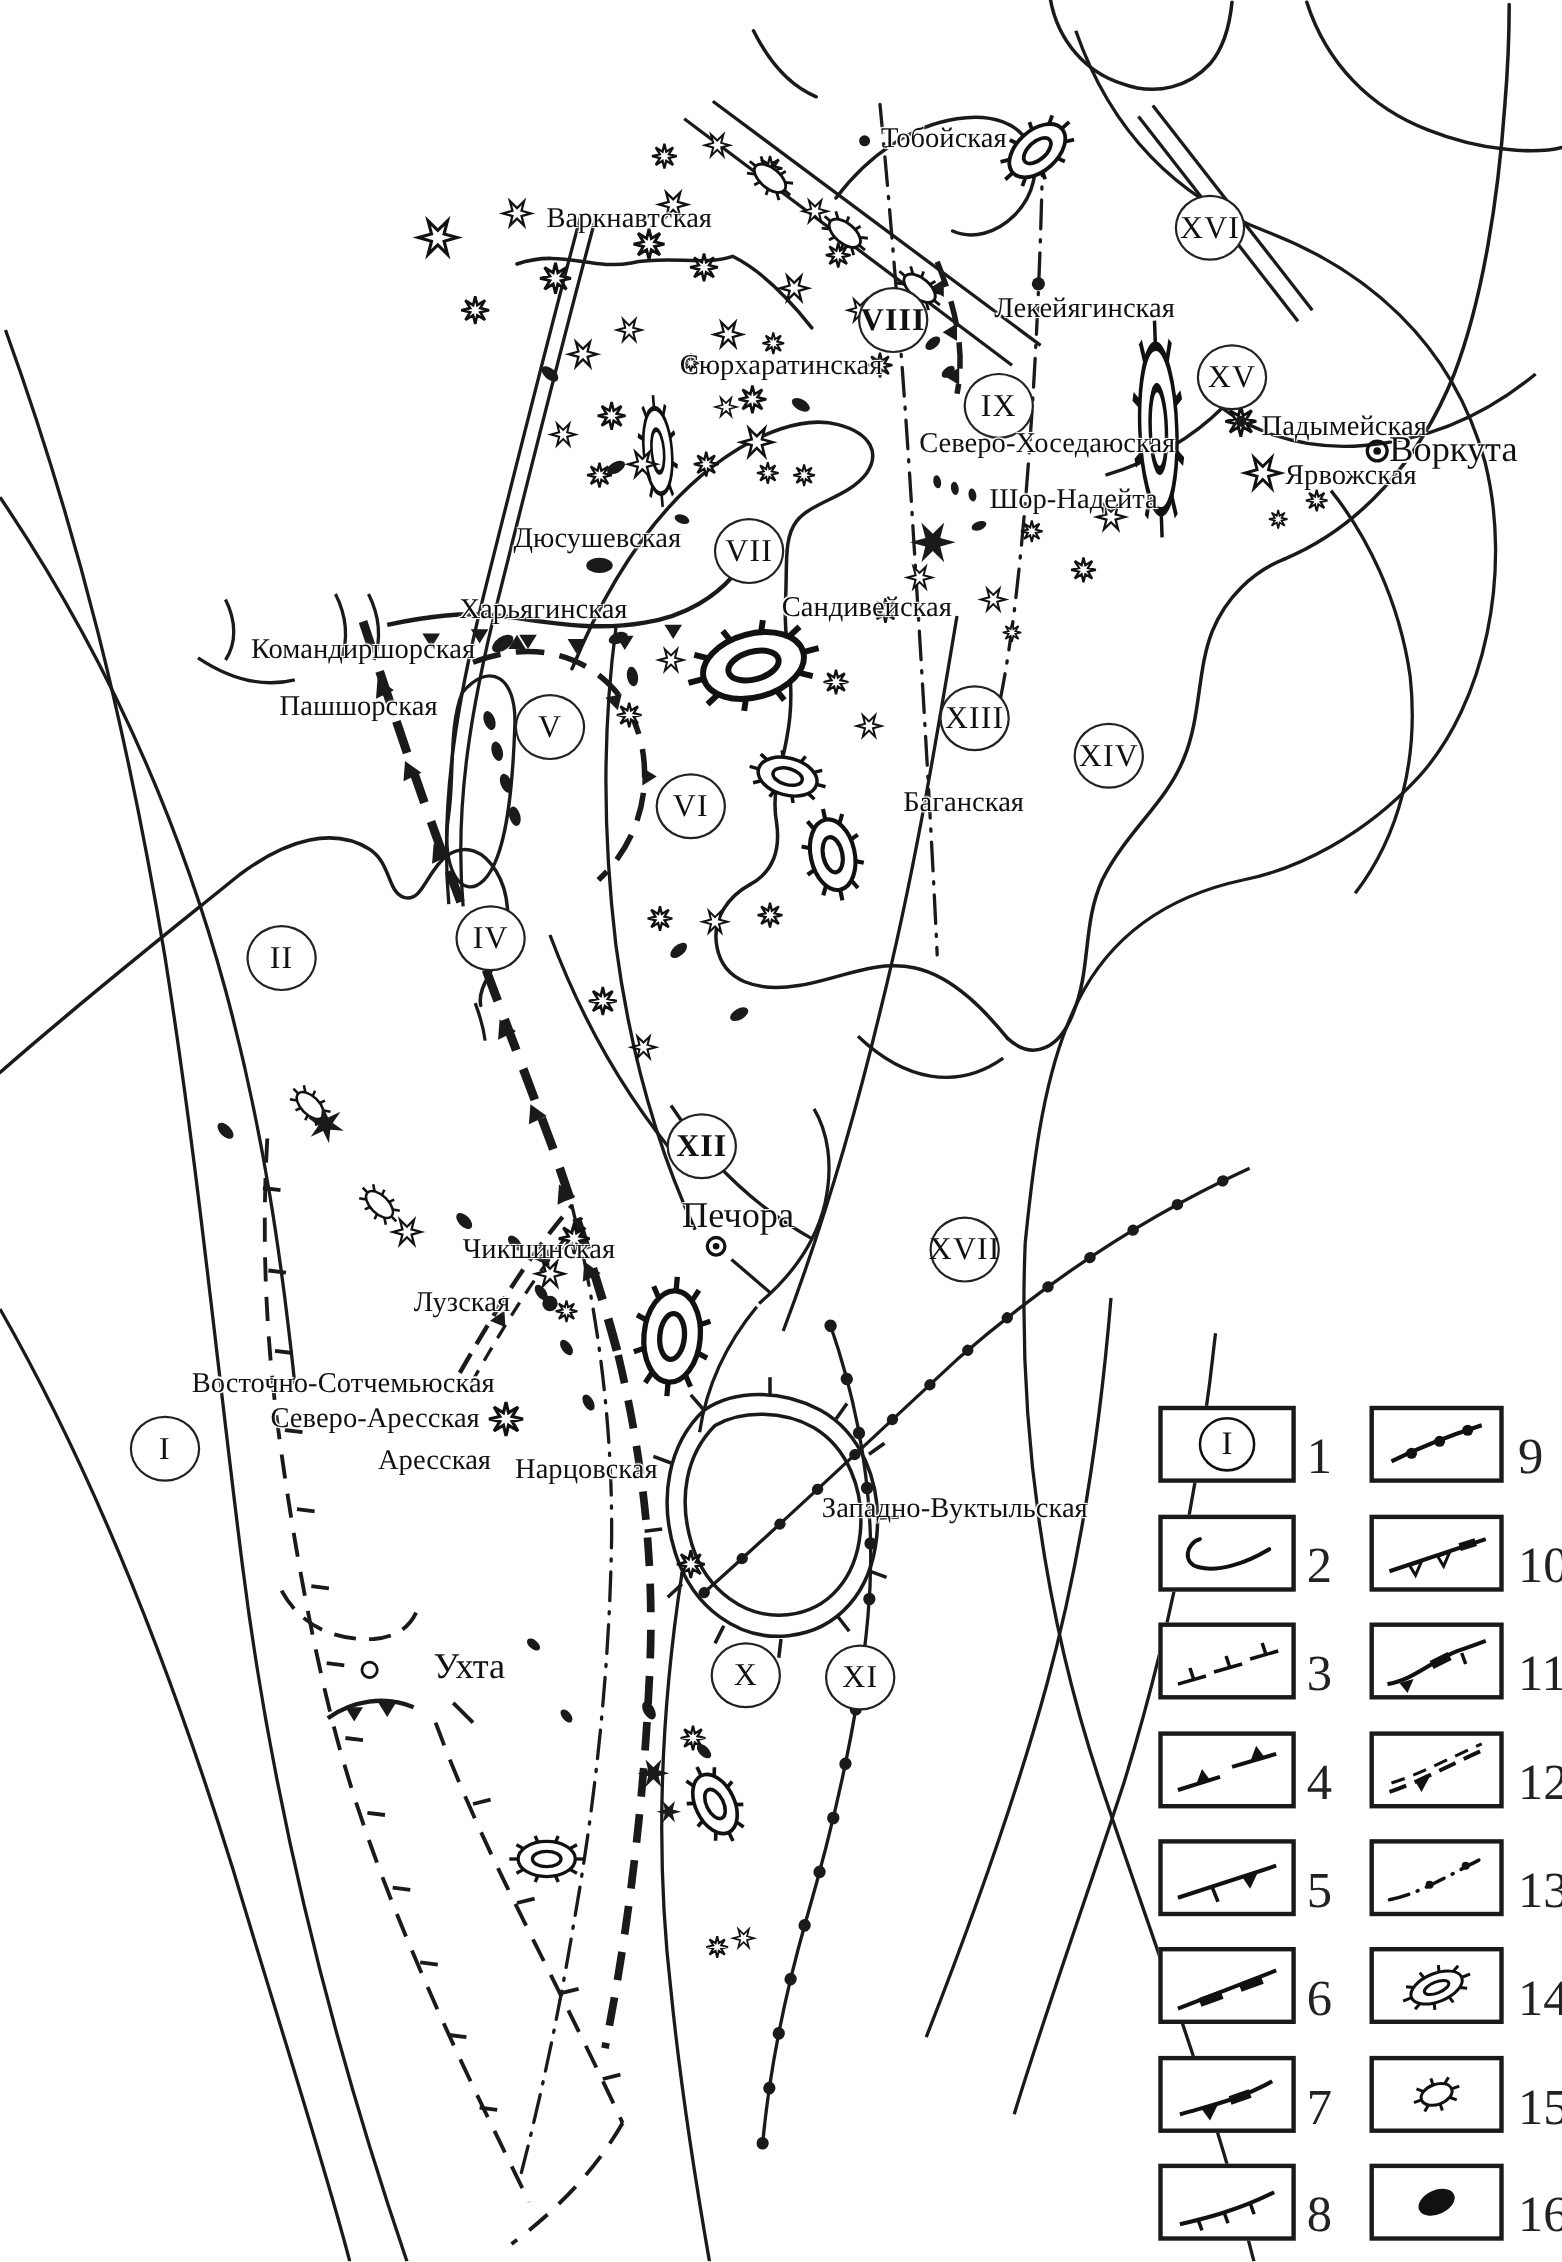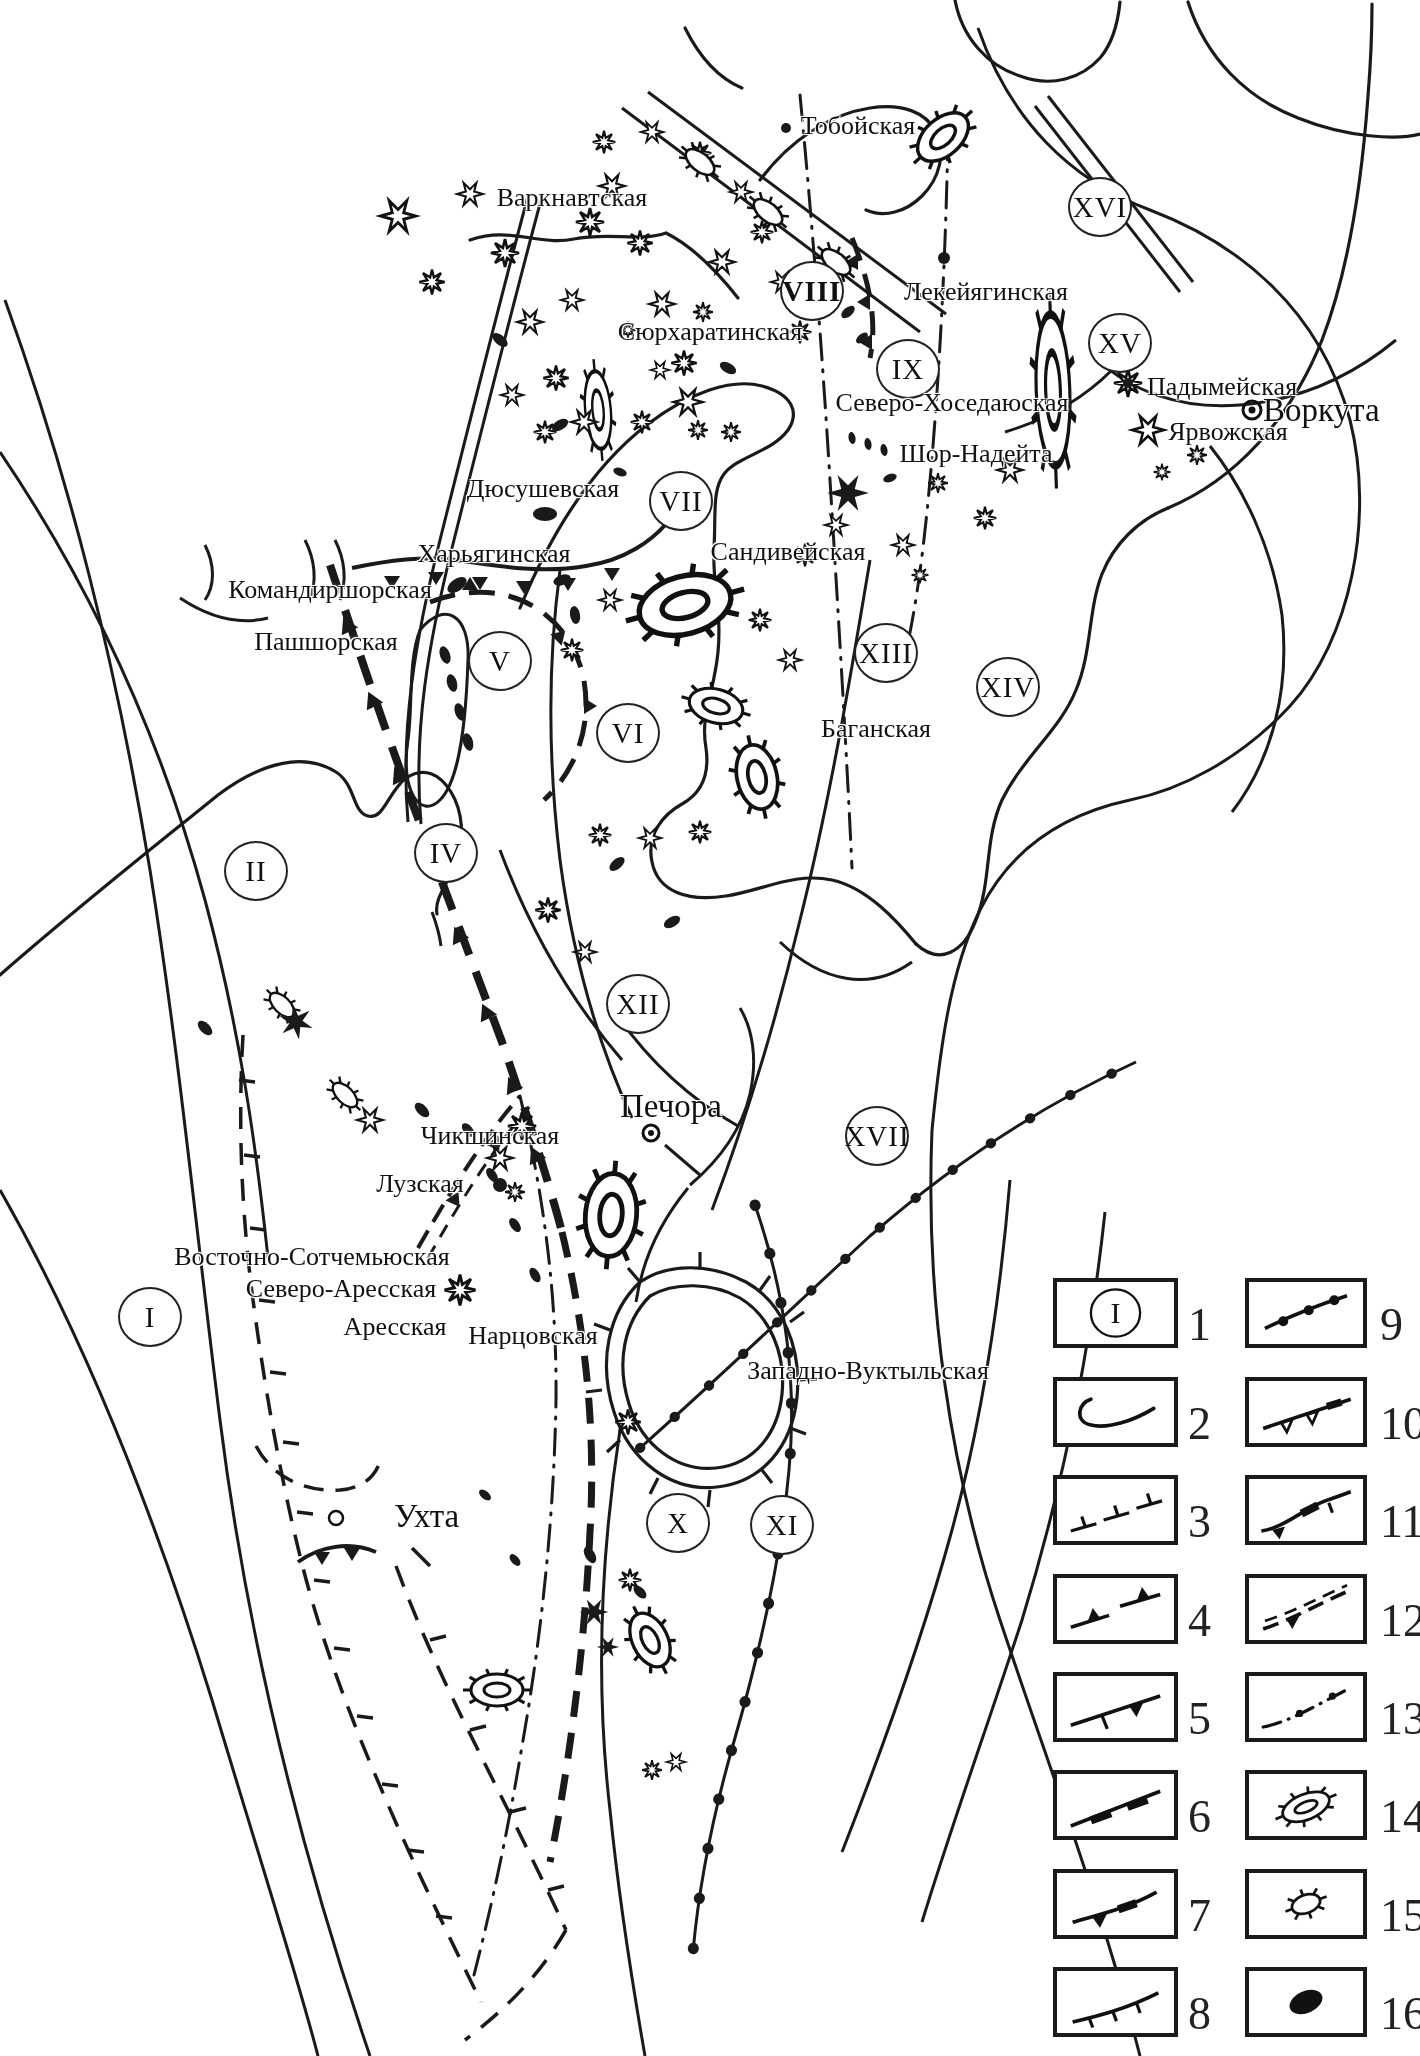--- a/index.html
+++ b/index.html
@@ -350,31 +350,31 @@
       <div class="zone" style="left: 150px; top: 1317px;">I</div>
       <div class="zone" style="left: 256px; top: 871px;">II</div>
       <div class="zone" style="left: 446px; top: 853px;">IV</div>
       <div class="zone" style="left: 500px; top: 661px;">V</div>
       <div class="zone" style="left: 628px; top: 733px;">VI</div>
       <div class="zone" style="left: 681px; top: 501px;">VII</div>
       <div class="zone" style="left: 812px; top: 291px; font-weight: bold;">VIII</div>
       <div class="zone" style="left: 908px; top: 369px;">IX</div>
       <div class="zone" style="left: 678px; top: 1523px;">X</div>
       <div class="zone" style="left: 782px; top: 1525px;">XI</div>
-      <div class="zone" style="left: 638px; top: 1004px;">XII</div>
+      <div class="zone" style="left: 638px; top: 1042px; font-weight: bold;">XII</div>
       <div class="zone" style="left: 886px; top: 653px;">XIII</div>
       <div class="zone" style="left: 1008px; top: 687px;">XIV</div>
       <div class="zone" style="left: 1120px; top: 343px;">XV</div>
       <div class="zone" style="left: 1100px; top: 207px;">XVI</div>
       <div class="zone" style="left: 877px; top: 1136px;">XVII</div>
     </div>
 <div id="labels">
       <div class="slabel" style="left: 858px; top: 126px;">Тобойская</div>
       <div class="slabel" style="left: 572px; top: 198px;">Варкнавтская</div>
-      <div class="slabel" style="left: 986px; top: 292px;">Лекейягинская</div>
+      <div class="slabel" style="left: 986px; top: 280px;">Лекейягинская</div>
       <div class="slabel" style="left: 710px; top: 332px;">Сюрхаратинская</div>
       <div class="slabel" style="left: 952px; top: 403px; text-align: right;">Северо-Хоседаюская</div>
       <div class="slabel" style="left: 976px; top: 454px;">Шор-Надейта</div>
       <div class="slabel" style="left: 1222px; top: 387px;">Падымейская</div>
       <div class="slabel" style="left: 1228px; top: 432px;">Ярвожская</div>
       <div class="slabel" style="left: 543px; top: 489px;">Дюсушевская</div>
       <div class="slabel" style="left: 494px; top: 554px;">Харьягинская</div>
       <div class="slabel" style="left: 788px; top: 552px;">Сандивейская</div>
       <div class="slabel" style="left: 330px; top: 590px;">Командиршорская</div>
       <div class="slabel" style="left: 326px; top: 642px;">Пашшорская</div>

